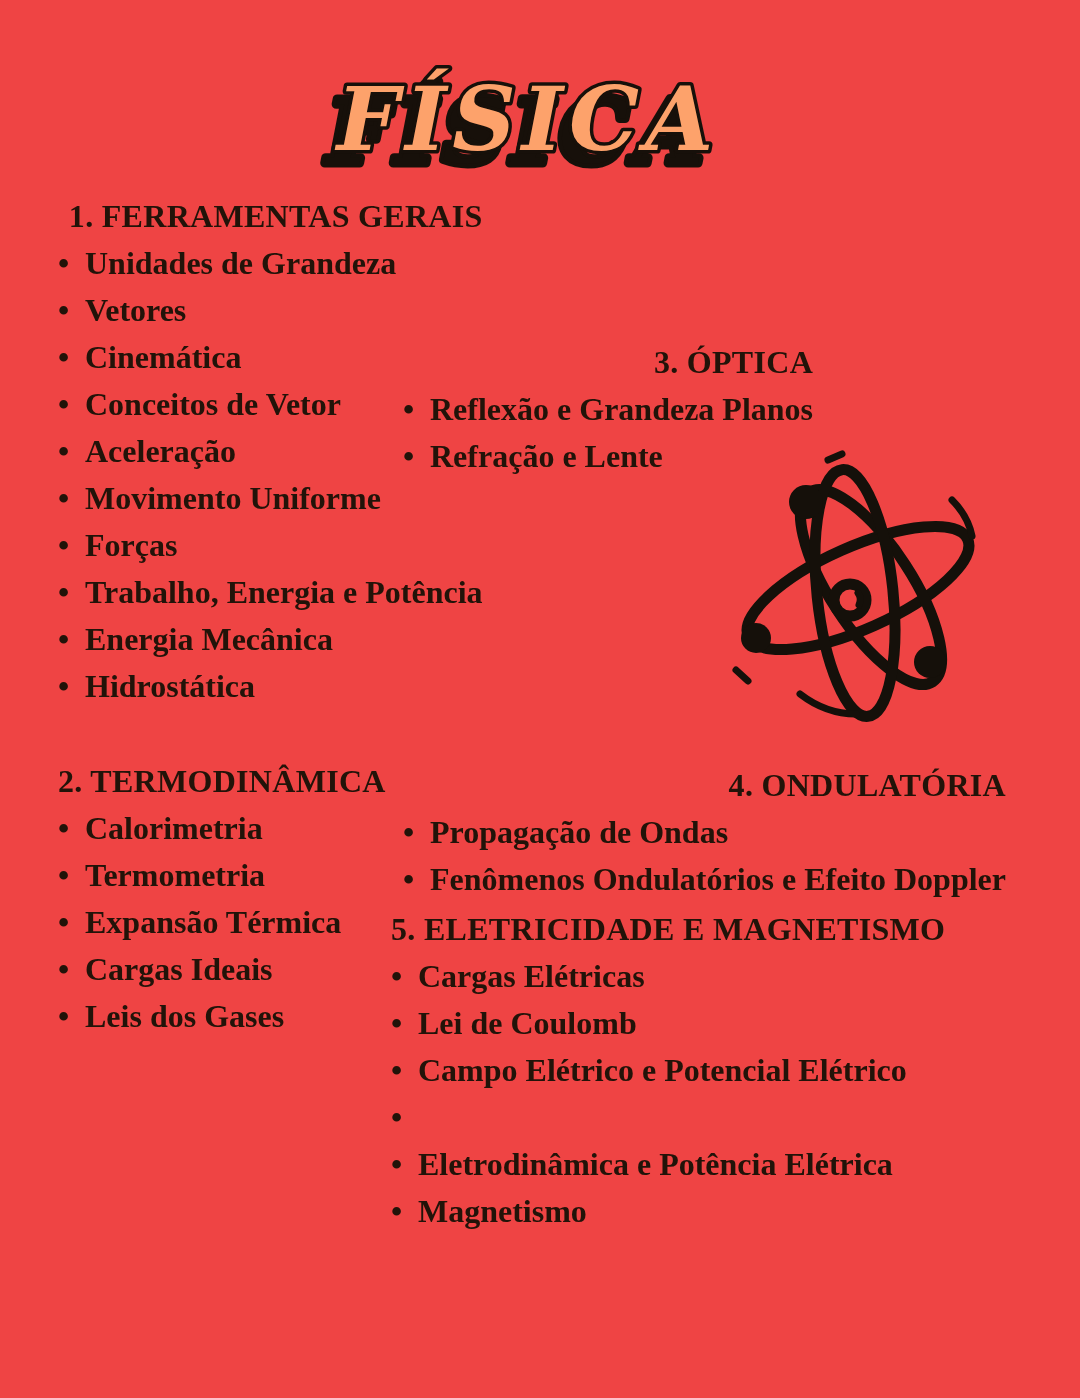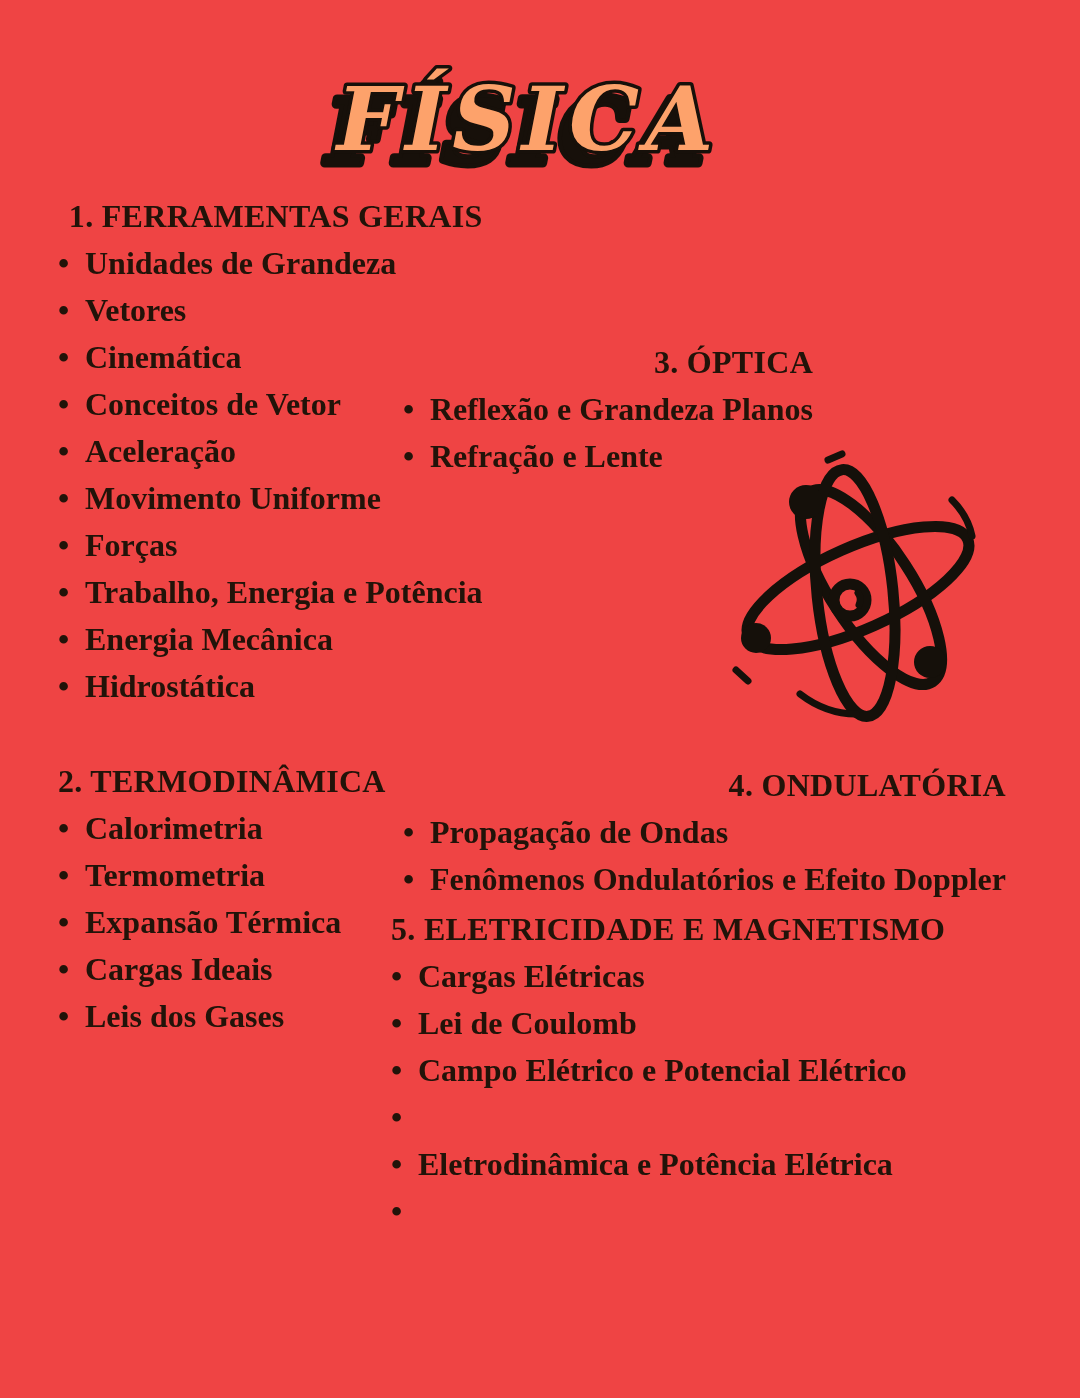--- a/index.html
+++ b/index.html
@@ -231,20 +231,21 @@
         </li>
       <li>
           <span class="bullet">•</span>
         </li>
       <li>
           <span class="bullet">•</span>
           <span>Eletrodinâmica e Potência Elétrica</span>
         </li>
       <li>
           <span class="bullet">•</span>
+          <span>Magnetismo</span>
         </li>
     </ul>
   </section>
 
   <svg class="atom-svg" viewBox="0 0 300 300">
     <ellipse class="orbit" cx="158" cy="148" rx="120" ry="41" transform="rotate(-24 158 148)"></ellipse>
     <ellipse class="orbit" cx="171" cy="147" rx="113" ry="41" transform="rotate(57 171 147)"></ellipse>
     <ellipse class="orbit" cx="155" cy="153" rx="124" ry="38" transform="rotate(84 155 153)"></ellipse>
     <circle class="orbit" cx="150" cy="160" r="16" stroke-width="10"></circle>
     <path class="accent" d="M 158 153 q 4 5 1 12" stroke-width="3.5"></path>

